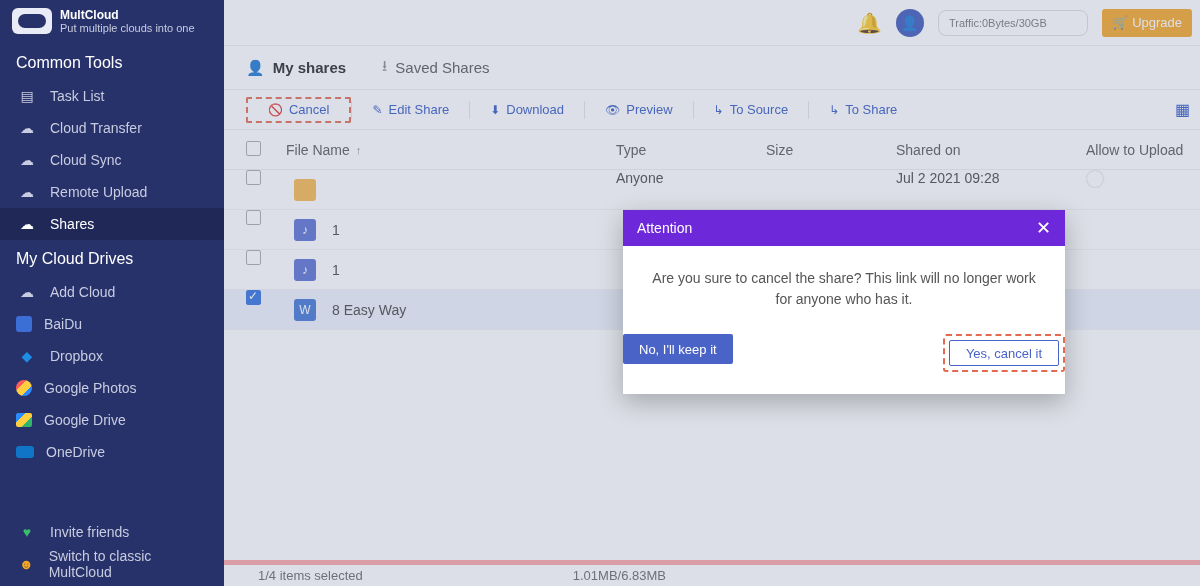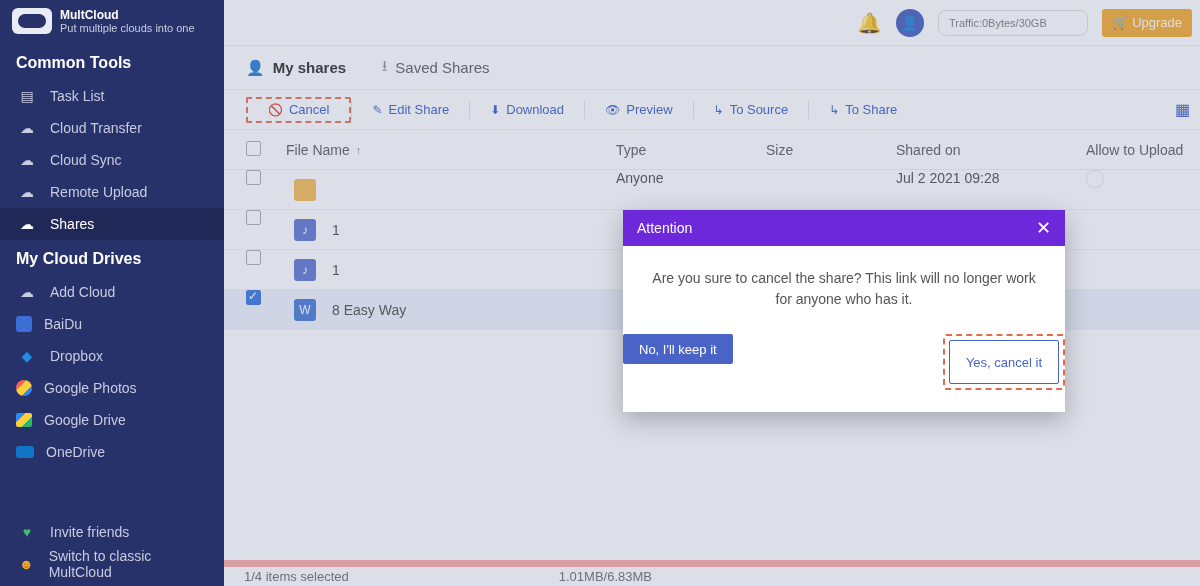--- a/index.html
+++ b/index.html
@@ -4,21 +4,21 @@
 <style>
 * { margin:0; padding:0; box-sizing:border-box; font-family:Arial,Helvetica,sans-serif; }
 body { width:1200px; height:586px; overflow:hidden; background:#f5f5f5; position:relative; }
 .app { display:flex; width:100%; height:100%; }
 .sidebar { width:224px; background:#27316a; color:#c8cce0; height:100%; display:flex; flex-direction:column; font-size:14px; }
 .brand { display:flex; align-items:center; padding:8px 12px 10px 12px; }
 .brand-logo { width:40px; height:26px; border-radius:6px; background:#e9ecf7; position:relative; margin-right:8px; }
 .brand-logo::before { content:""; position:absolute; left:6px; top:6px; width:28px; height:14px; border-radius:10px; background:#27316a; }
 .brand-text .t1 { font-size:12px; font-weight:700; color:#fff; }
 .brand-text .t2 { font-size:11px; color:#c8cce0; }
-.section-title { padding:10px 16px 8px 16px; font-size:16px; font-weight:700; color:#fff; }
+.section-title { padding:10px 16px 8px 16px; font-size:16px; font-weight:400; color:#fff; }
 .side-item { display:flex; align-items:center; height:32px; padding:0 16px; cursor:pointer; color:#c8cce0; }
 .side-item.active { background:#1f2857; color:#fff; }
 .side-icon { width:22px; display:flex; justify-content:center; margin-right:12px; font-size:14px; }
 .side-footer { margin-top:auto; padding-bottom:6px; }
 .main { flex:1; position:relative; background:#fff; min-width:0; }
 .topbar { height:46px; display:flex; align-items:center; justify-content:flex-end; padding:0 8px; border-bottom:1px solid #eee; gap:14px; }
 .bell { color:#2b3a8f; font-size:20px; }
 .avatar { width:28px; height:28px; border-radius:50%; background:#3a57b9; display:flex; align-items:center; justify-content:center; color:#fff; font-size:14px; }
 .traffic-box { border:1px solid #ddd; border-radius:8px; padding:6px 10px; font-size:11px; color:#777; min-width:150px; }
 .upgrade { background:#f5a623; color:#fff; height:28px; border-radius:3px; padding:0 10px; font-size:13px; display:flex; align-items:center; }
@@ -44,30 +44,30 @@
 .row.selected { background:#eef2fb; }
 .chbx { width:15px; height:15px; border:1px solid #aaa; border-radius:2px; background:#fff; display:inline-block; }
 .chbx.checked { background:#2f6fe0; border-color:#2f6fe0; position:relative; }
 .chbx.checked::after { content:"✓"; color:#fff; position:absolute; top:-2px; left:1px; font-size:12px; }
 .file-ico { width:22px; height:22px; border-radius:3px; margin-right:16px; display:inline-flex; align-items:center; justify-content:center; color:#fff; font-size:12px; margin-left:8px;}
 .ico-folder { background:#f7b84b; }
 .ico-music { background:#586fd1; }
 .ico-word { background:#3f74d4; }
 .toggle { width:36px; height:18px; border-radius:10px; background:#d6d8de; position:relative; }
 .toggle::after { content:""; width:16px; height:16px; border-radius:50%; background:#fff; position:absolute; top:1px; left:1px; box-shadow:0 0 2px rgba(0,0,0,.3); }
-.status-bar { position:absolute; bottom:0; left:0; right:0; height:26px; border-top:7px solid #fca5a5; display:flex; align-items:center; font-size:13px; color:#666; padding-left:20px;margin-top:48px; }
+.status-bar { position:absolute; bottom:0; left:0; right:0; height:26px; border-top:5px solid #fca5a5; display:flex; align-items:center; font-size:13px; color:#666; padding-left:34px;margin-top:48px; }
 .status-bar .s2 { margin-left:210px; }
 .dim-overlay { position:absolute; inset:0; background:rgba(130,140,170,.28); }
 .modal { position:absolute; width:442px; left:399px; top:210px; background:#fff; box-shadow:0 8px 24px rgba(0,0,0,.25); }
 .modal-head { height:36px; background:#6d28d9; color:#fff; display:flex; align-items:center; padding:0 14px; font-size:14px; justify-content:space-between; }
 .modal-close { cursor:pointer; font-size:18px; }
 .modal-body { padding:22px 26px 14px 26px; font-size:14px; color:#555; text-align:center; line-height:1.5; }
 .modal-actions { display:flex; justify-content:space-between; gap:36px; padding:10px 0 22px 0; }
 .btn-primary { background:#4a63c7; color:#fff; border:none; height:30px; padding:0 16px; font-size:13px; border-radius:2px; cursor:pointer; }
-.btn-secondary { background:#fff; color:#4a63c7; border:1px solid #4a63c7; height:44px; padding:0 16px; font-size:13px; border-radius:2px; cursor:pointer; }
+.btn-secondary { background:#fff; color:#4a63c7; border:1px solid #4a63c7; height:26px; padding:0 16px; font-size:13px; border-radius:2px; cursor:pointer; }
 .yes-highlight { padding:4px; border:2px dashed #e46a4f; border-radius:3px; display:inline-block; }
 .gd{background:linear-gradient(135deg,#2a8cff 0 33%,#ffcf3f 33% 66%,#2fb66a 66%);}
 .gp{background:linear-gradient(135deg,#ff5d5d 0 33%,#ffcf3f 33% 66%,#2a8cff 66%);}
 </style>
 </head>
 <body>
 
 <div class="app">
 
   <div class="sidebar">

